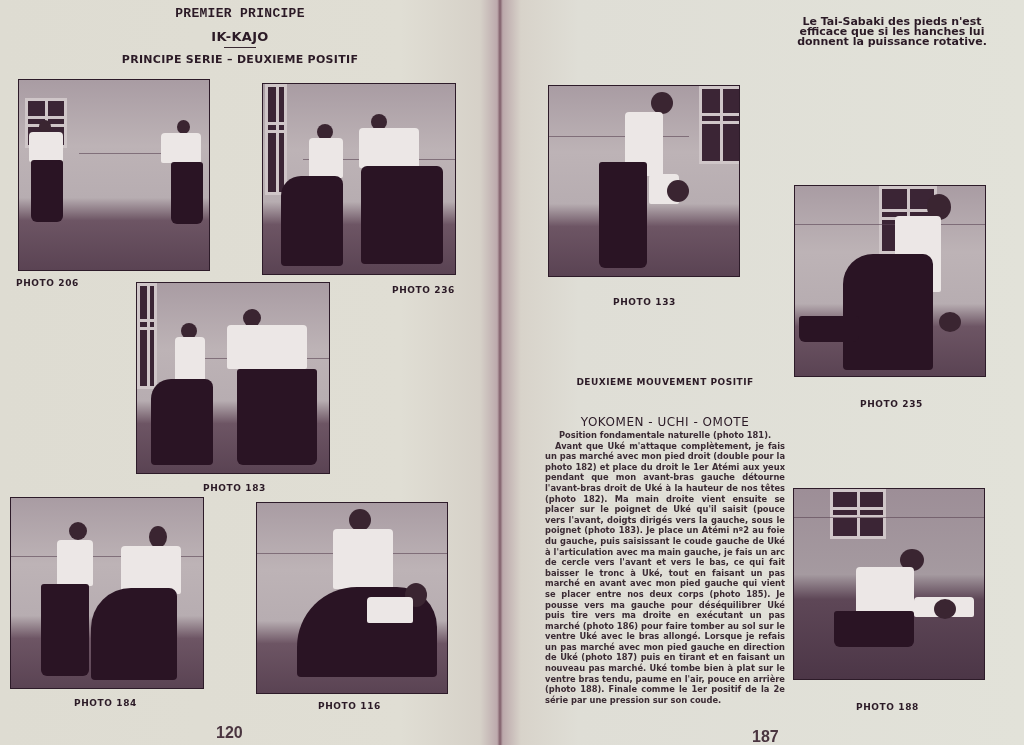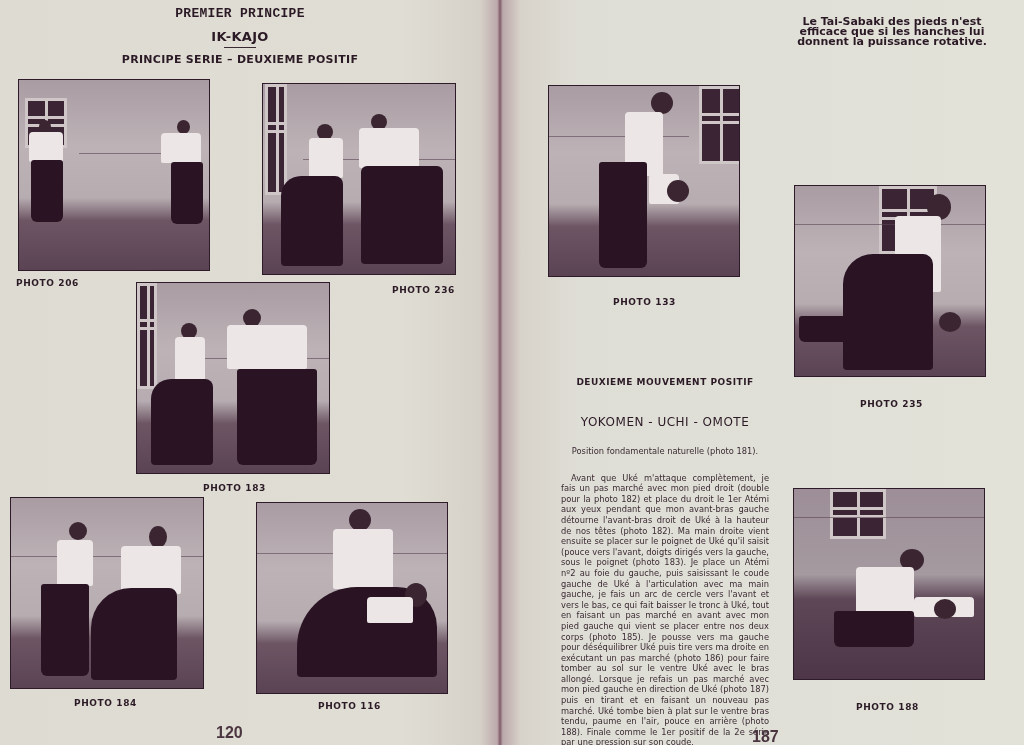--- a/index.html
+++ b/index.html
@@ -71,21 +71,21 @@
     font-size: 9px; font-weight: bold; letter-spacing: 0.5px; color: #2b1a26;
   }
   .sub-title {
     position: absolute; left: 545px; top: 415px; width: 240px; text-align: center;
     font-size: 12px; color: #2b1a26; letter-spacing: 0.5px;
   }
   .body-text {
     position: absolute; left: 545px; top: 430px; width: 240px;
     font-size: 8.3px; line-height: 10.6px; color: #3a2a33; text-align: justify;
   }
-  .body-text p { margin: 16px; }
+  .body-text p { margin: 0; font-weight: bold; }
   .body-text .center { text-align: center; }
   .body-text .indent { text-indent: 10px; }
 </style>
 </head>
 <body>
 
 <div class="page page-left"></div>
 <div class="page page-right"></div>
 <div class="spine"></div>
 

